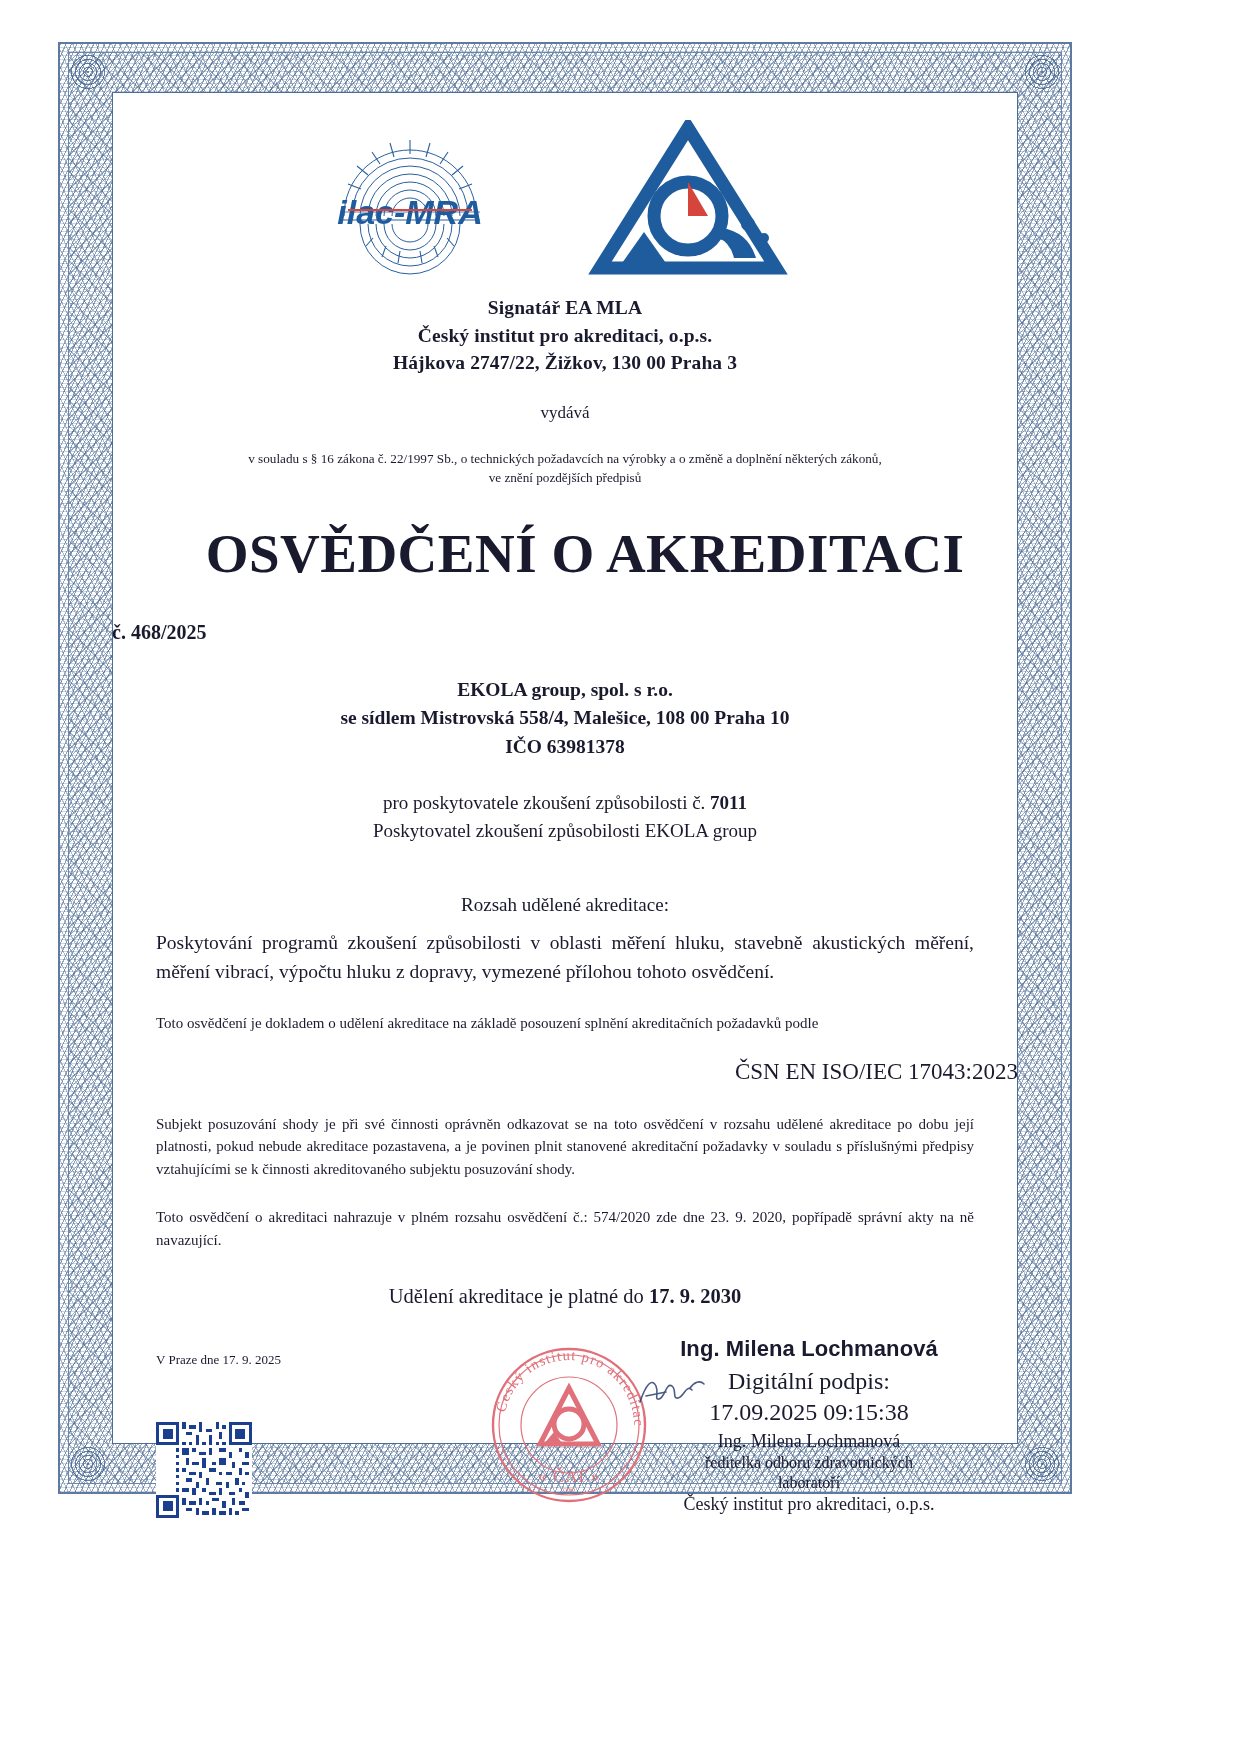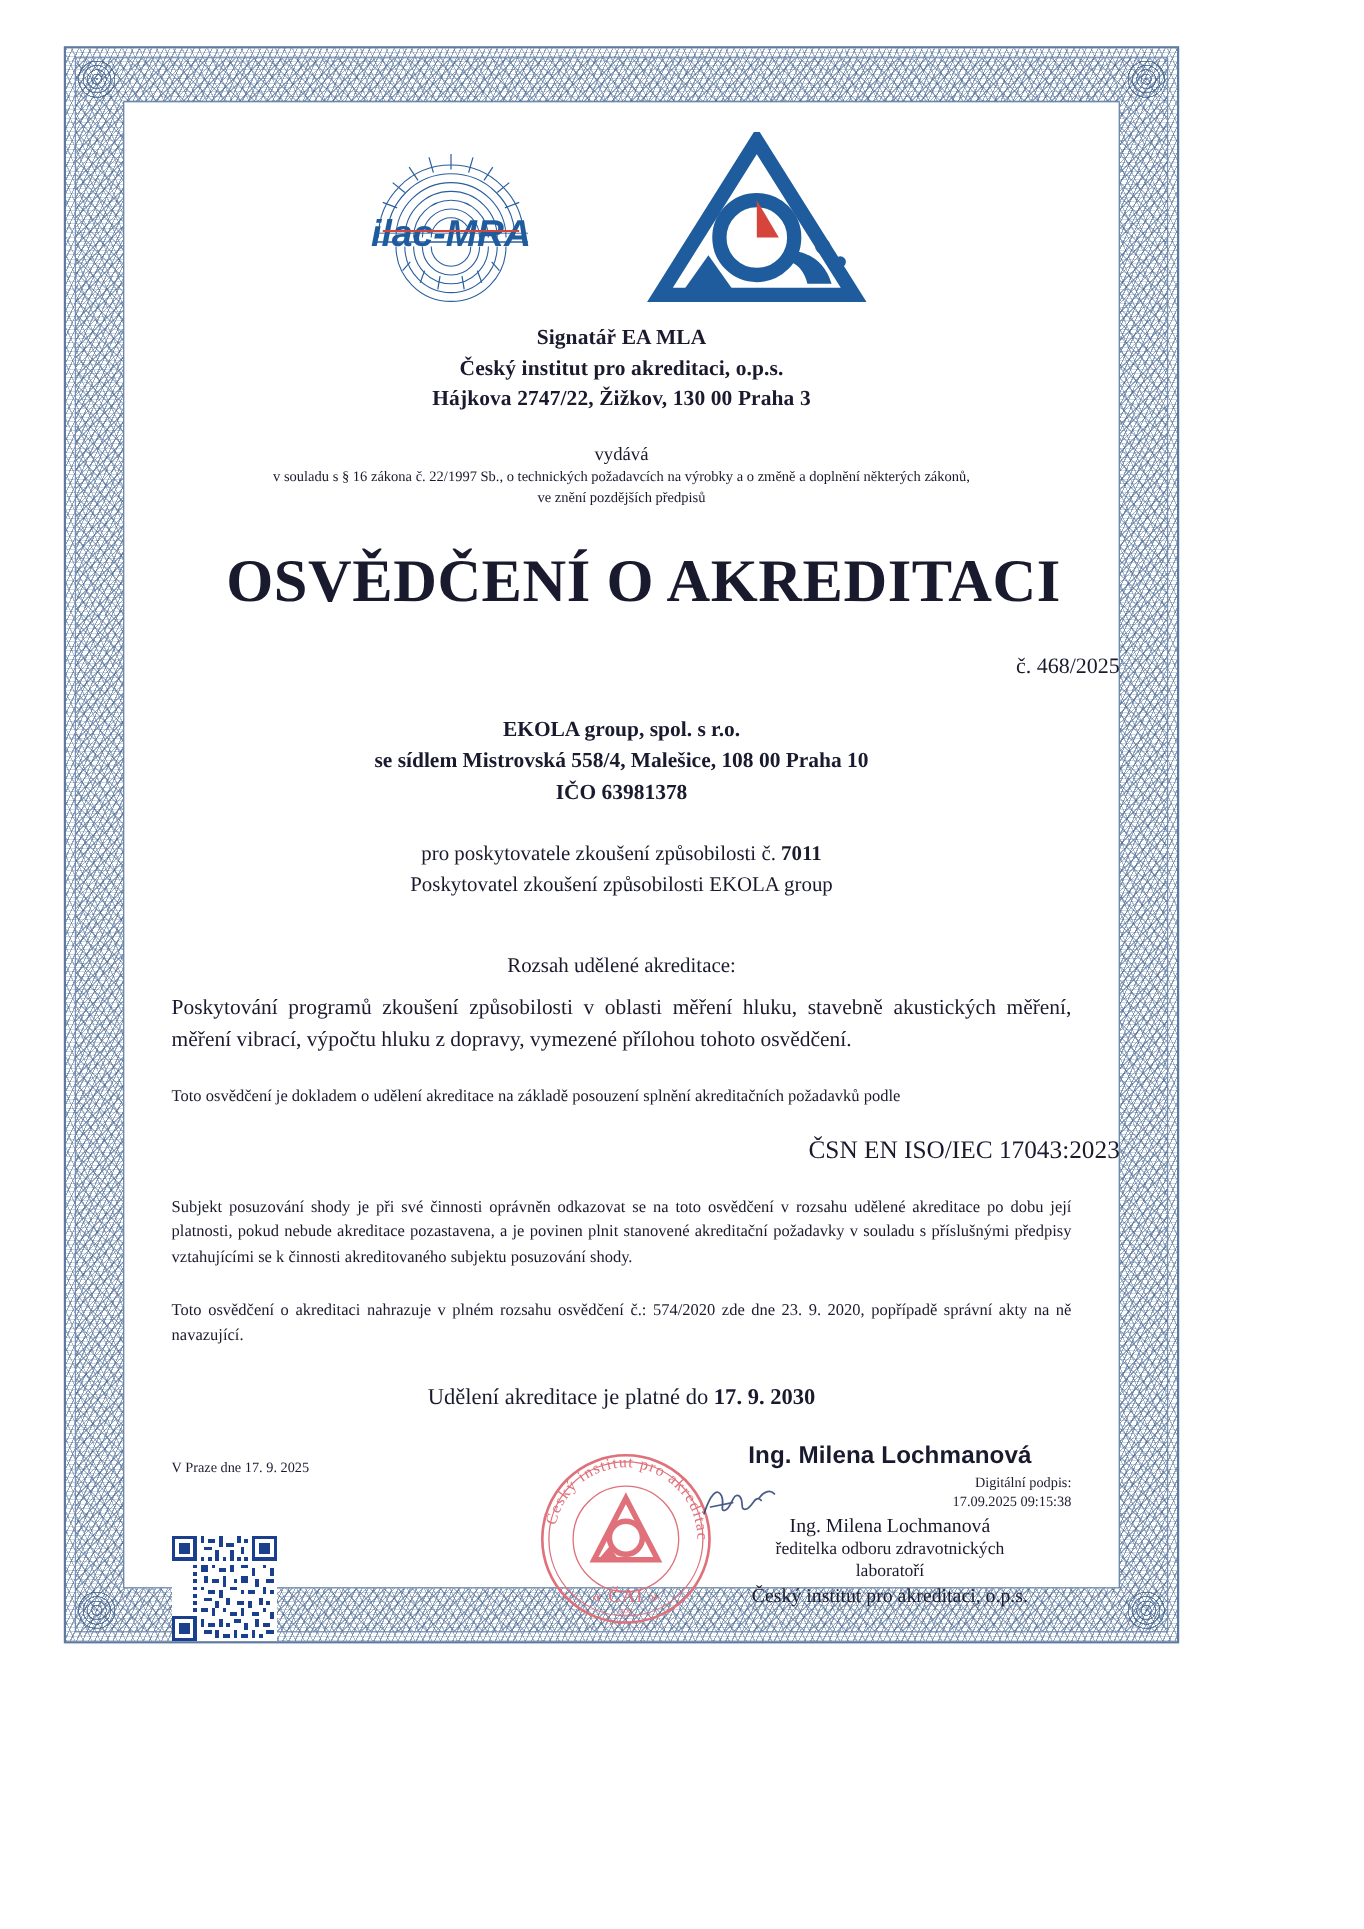--- a/index.html
+++ b/index.html
@@ -120,38 +120,38 @@
     font-weight: bold;
     font-size: 19.5px;
     line-height: 1.42;
     letter-spacing: 0.1px;
   }
   .vydava {
     margin-top: 26px;
     font-size: 17px;
   }
   .law {
+    margin-top: 26px;
     font-size: 13.2px;
     line-height: 1.45;
   }
   h1.title {
     margin: 38px 0 0 0;
     text-align: center;
     font-size: 55px;
     font-weight: bold;
     letter-spacing: 0.5px;
     line-height: 1.05;
     padding-left: 40px;
   }
   .cert-no {
     margin-top: 38px;
     font-size: 20px;
-    font-weight: normal;
-    text-align: right;
-    padding-left: 44px;
+    font-weight: bold;
+    text-align: left;
   }
   .subject {
     margin-top: 32px;
     text-align: center;
     font-weight: bold;
     font-size: 19.5px;
     line-height: 1.45;
   }
   .provider {
     margin-top: 28px;
@@ -221,23 +221,22 @@
     text-align: center;
   }
   .sign-name {
     font-family: "Liberation Sans", sans-serif;
     font-weight: bold;
     font-size: 22px;
     letter-spacing: 0.1px;
   }
   .sign-digital {
     margin-top: 4px;
-    font-size: 13px;
+    font-size: 24px;
     line-height: 1.28;
-    text-align: right;
   }
   .sign-meta {
     margin-top: 2px;
     font-size: 18px;
     line-height: 1.28;
   }
   .sign-meta .sm {
     font-size: 16px;
     line-height: 1.25;
   }

